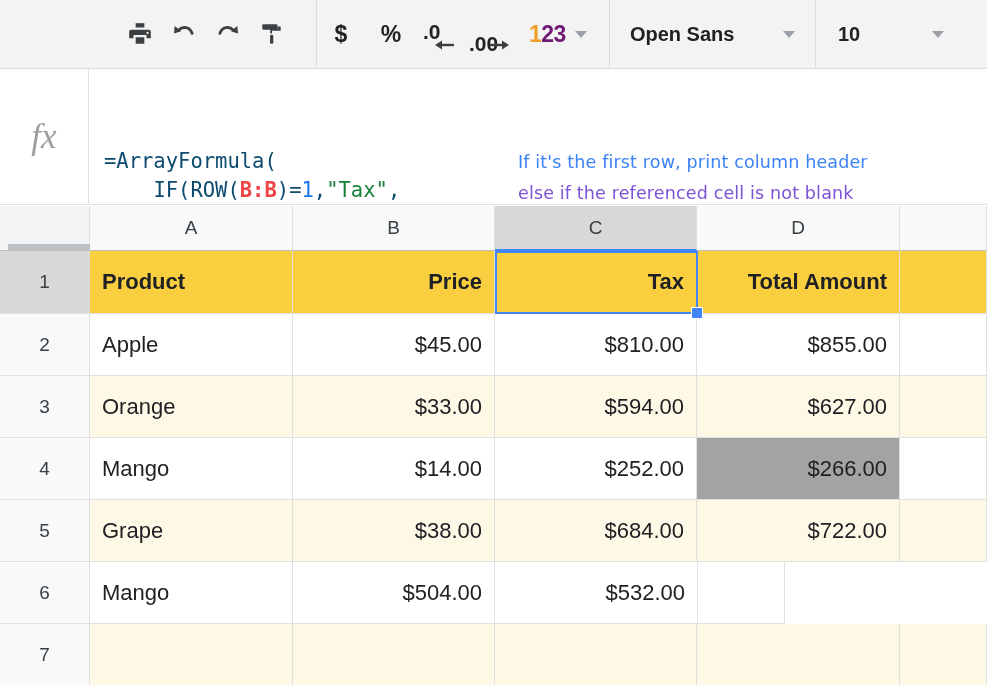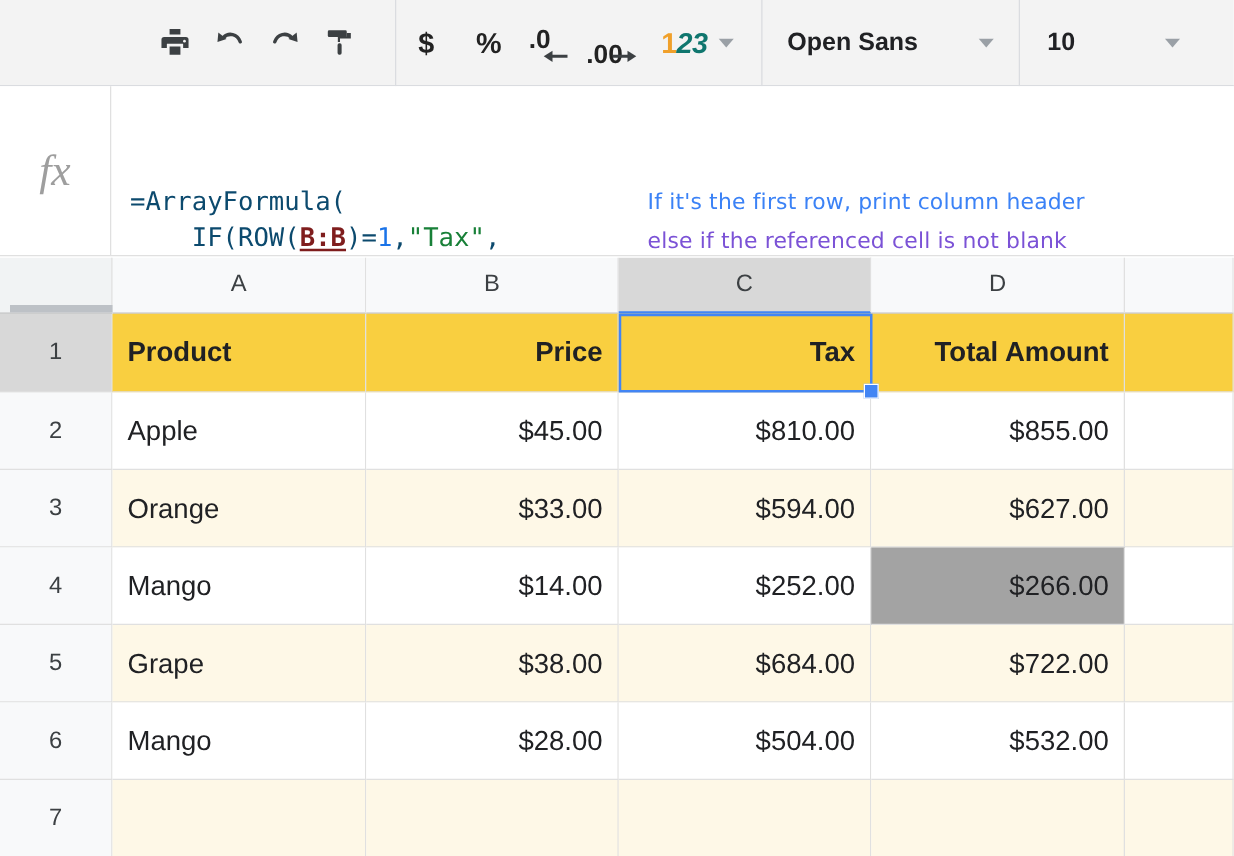--- a/index.html
+++ b/index.html
@@ -63,21 +63,21 @@
     margin-left: 9px;
     cursor: pointer;
   }
   #num123 {
     font-size: 23px;
     font-weight: bold;
     letter-spacing: -0.5px;
     cursor: pointer;
   }
   #num123 .d1 { color: #f0a02a; }
-  #num123 .d2 { color: #0f766e; font-style: italic; }
+  #num123 .d2 { color: #701a75; }
   .selbox {
     display: flex;
     align-items: center;
     justify-content: space-between;
     height: 69px;
     box-sizing: border-box;
     cursor: pointer;
   }
   .sel-label {
     font-size: 20px;
@@ -111,21 +111,21 @@
   }
   #formula {
     position: absolute;
     left: 104px; top: 78px;
     font-family: "DejaVu Sans Mono", monospace;
     font-size: 20.5px;
     line-height: 28.5px;
     white-space: pre;
     color: #202124;
   }
-  .ref   { color: #7f1d1d; font-weight: bold; text-decoration: underline; }
+  .ref   { color: #ef4444; font-weight: bold; }
   .numlit{ color: #1a73e8; }
   .strlit{ color: #188038; }
   .punct { color: #0c4a6e; }
 
   #annot {
     position: absolute;
     left: 518px; top: 78px;
     font-family: "DejaVu Sans", sans-serif;
     font-size: 17.5px;
     line-height: 31px;
@@ -384,21 +384,20 @@
         <div class="rowhdr">5</div>
         <div class="cell w-a" style="background: rgb(254, 248, 231);">Grape</div>
         <div class="cell w-b num" style="background: rgb(254, 248, 231);">$38.00</div>
         <div class="cell w-c num" style="background: rgb(254, 248, 231);">$684.00</div>
         <div class="cell w-d num" style="background: rgb(254, 248, 231);">$722.00</div>
         <div class="cell w-e" style="background: rgb(254, 248, 231);"></div>
       </div>
       <div class="row" style="height: 62px;">
         <div class="rowhdr">6</div>
         <div class="cell w-a" style="background: rgb(255, 255, 255);">Mango</div>
-        <div class="cell w-b num" style="background: rgb(255, 255, 255);">$28.00</div>
         <div class="cell w-c num" style="background: rgb(255, 255, 255);">$504.00</div>
         <div class="cell w-d num" style="background: rgb(255, 255, 255);">$532.00</div>
         <div class="cell w-e" style="background: rgb(255, 255, 255);"></div>
       </div>
       <div class="row" style="height: 62px;">
         <div class="rowhdr">7</div>
         <div class="cell w-a" style="background: rgb(254, 248, 231);"></div>
         <div class="cell w-b" style="background: rgb(254, 248, 231);"></div>
         <div class="cell w-c" style="background: rgb(254, 248, 231);"></div>
         <div class="cell w-d" style="background: rgb(254, 248, 231);"></div>

